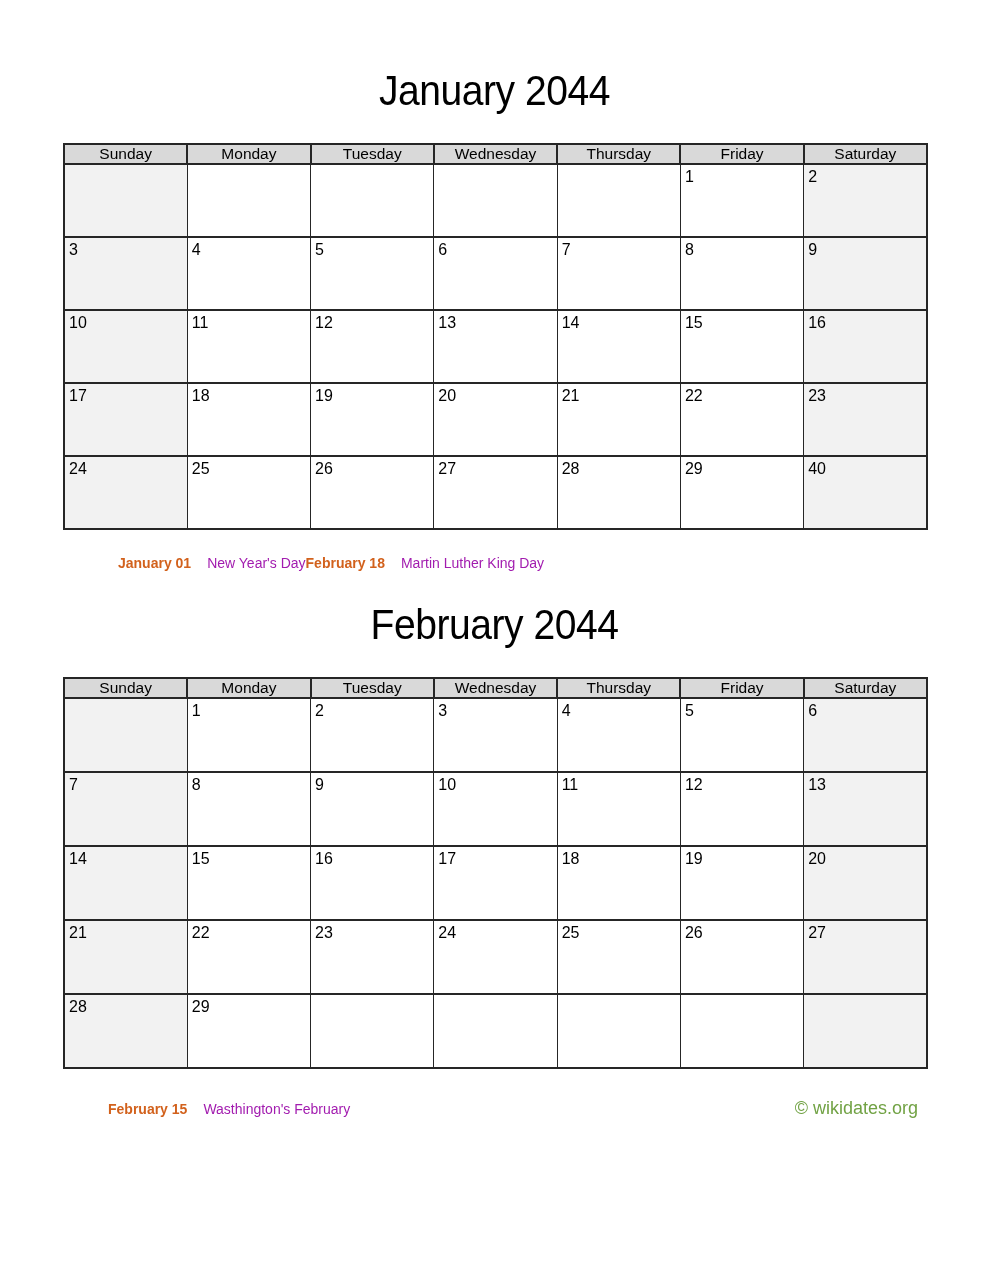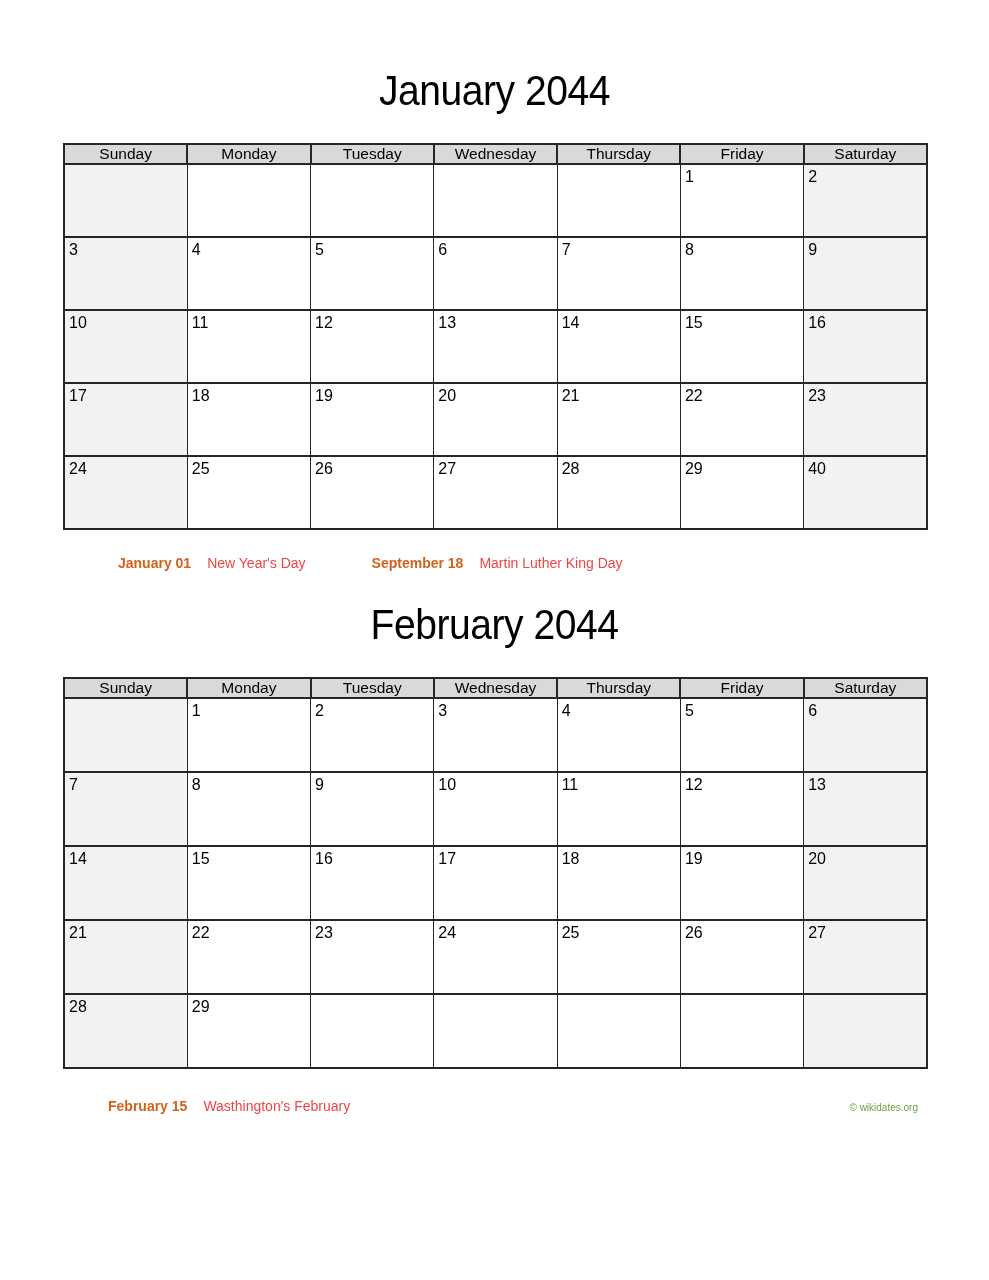--- a/index.html
+++ b/index.html
@@ -52,45 +52,44 @@
   table.cal td:first-child { border-left: 2px solid #262626; }
   table.cal td:last-child { border-right: 2px solid #262626; }
   table.cal td.weekend { background: #f2f2f2; }
   #month-0 table.cal tr.dayrow { height: 73px; }
   #month-1 table.cal tr.dayrow { height: 74px; }
   .day-num { display: inline-block; line-height: 1.2; }
   .holidays {
     display: flex;
     align-items: baseline;
     padding-left: 118px;
-    gap: 66px;
     margin-top: 25px;
     font-size: 14px;
   }
   .holiday-item { display: flex; align-items: baseline; gap: 16px; }
   .holiday-date { font-weight: 700; color: #d2611c; }
-  .holiday-name { color: #ef4444; }
+  .holiday-name { color: #a21caf; }
   .footer-row {
     width: 865px;
     margin-left: 63px;
     margin-top: 29px;
     display: flex;
     justify-content: space-between;
     align-items: baseline;
     font-size: 14px;
   }
   .footer-row .holidays-inline {
     display: flex;
     align-items: baseline;
     gap: 66px;
     padding-left: 45px;
   }
   .copyright {
     color: #71a244;
-    font-size: 10px;
+    font-size: 18px;
     padding-right: 10px;
     text-decoration: none;
     cursor: pointer;
   }
 </style>
 </head>
 <body>
 
 <main>
 
@@ -155,21 +154,21 @@
             <td class="weekend"><span class="day-num">40</span></td>
           </tr>
         </tbody>
     </table>
     <div class="holidays">
         <div class="holiday-item">
           <span class="holiday-date">January 01</span>
           <span class="holiday-name">New Year's Day</span>
         </div>
         <div class="holiday-item">
-          <span class="holiday-date">September 18</span>
+          <span class="holiday-date">February 18</span>
           <span class="holiday-name">Martin Luther King Day</span>
         </div>
       </div>
   </section>
 
   <section id="month-1">
     <h1 class="month-title">February 2044</h1>
     <table class="cal">
       <thead>
           <tr>

